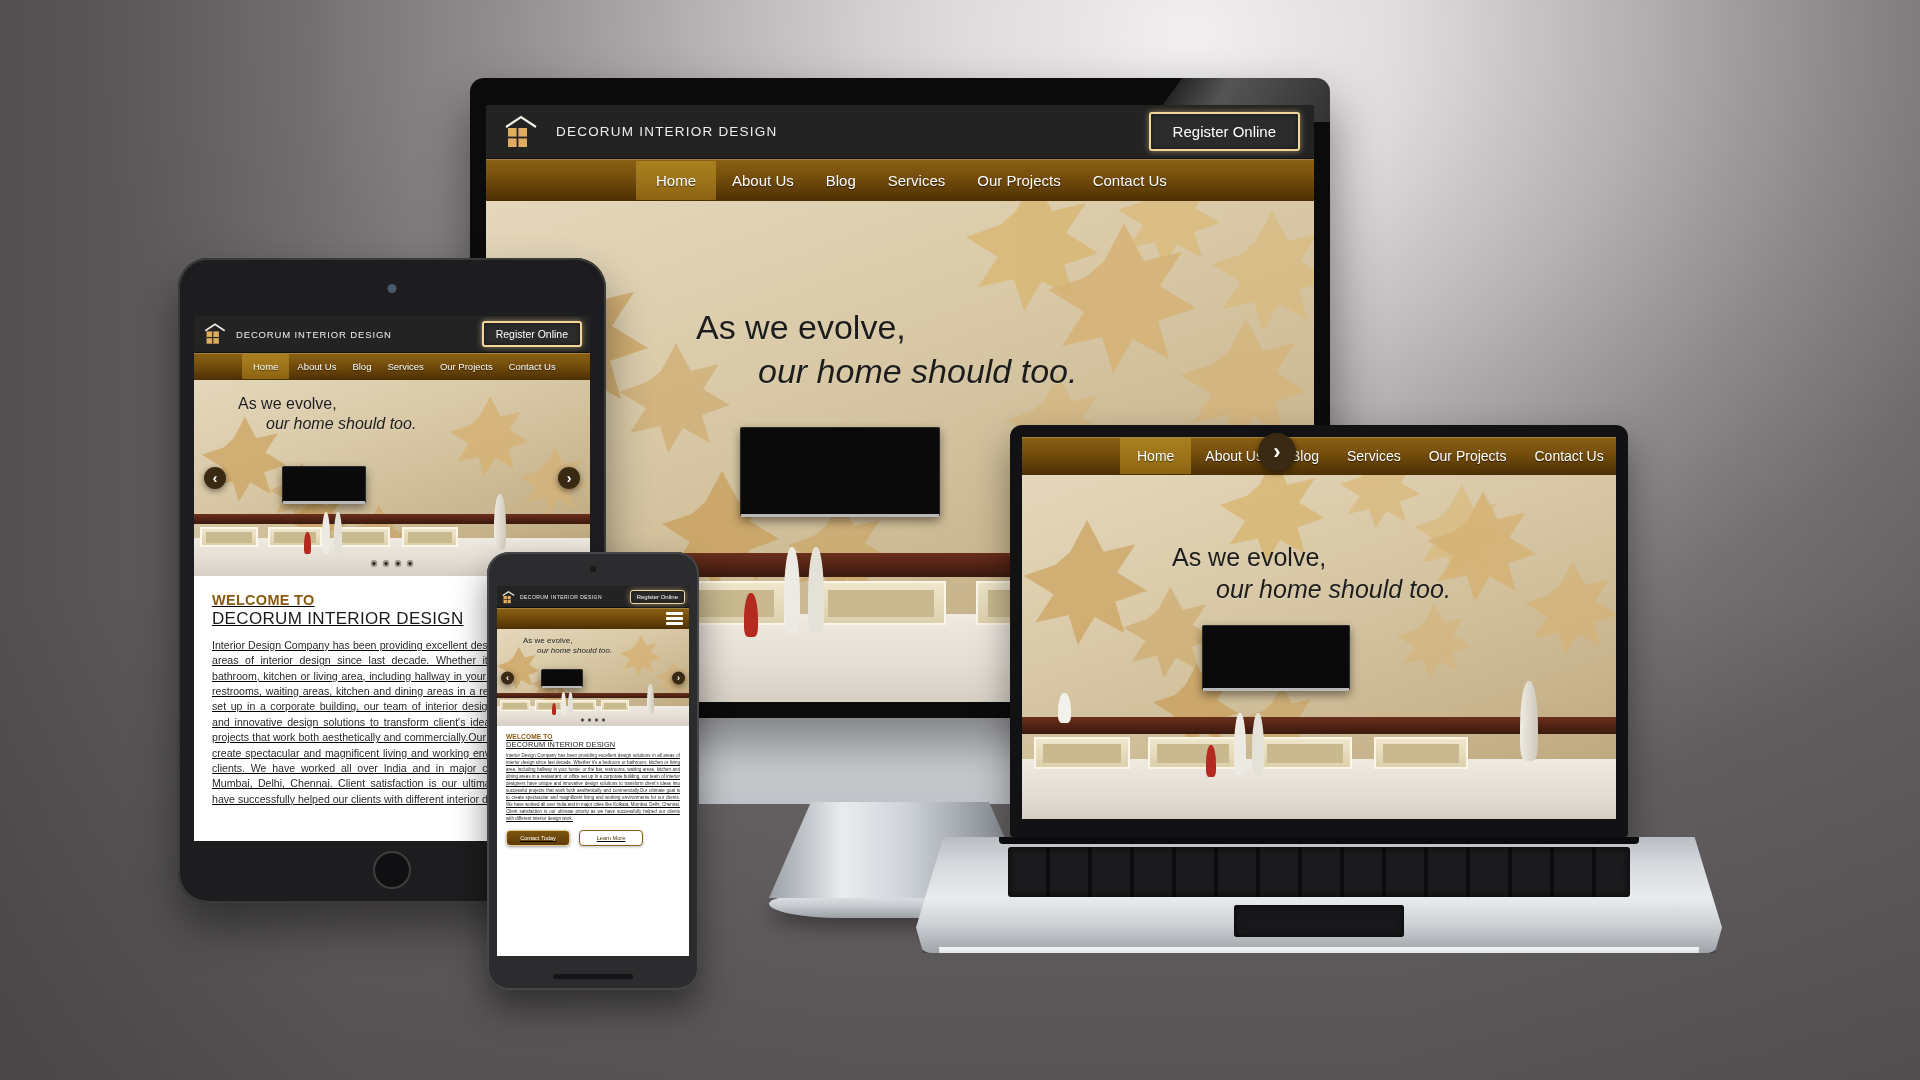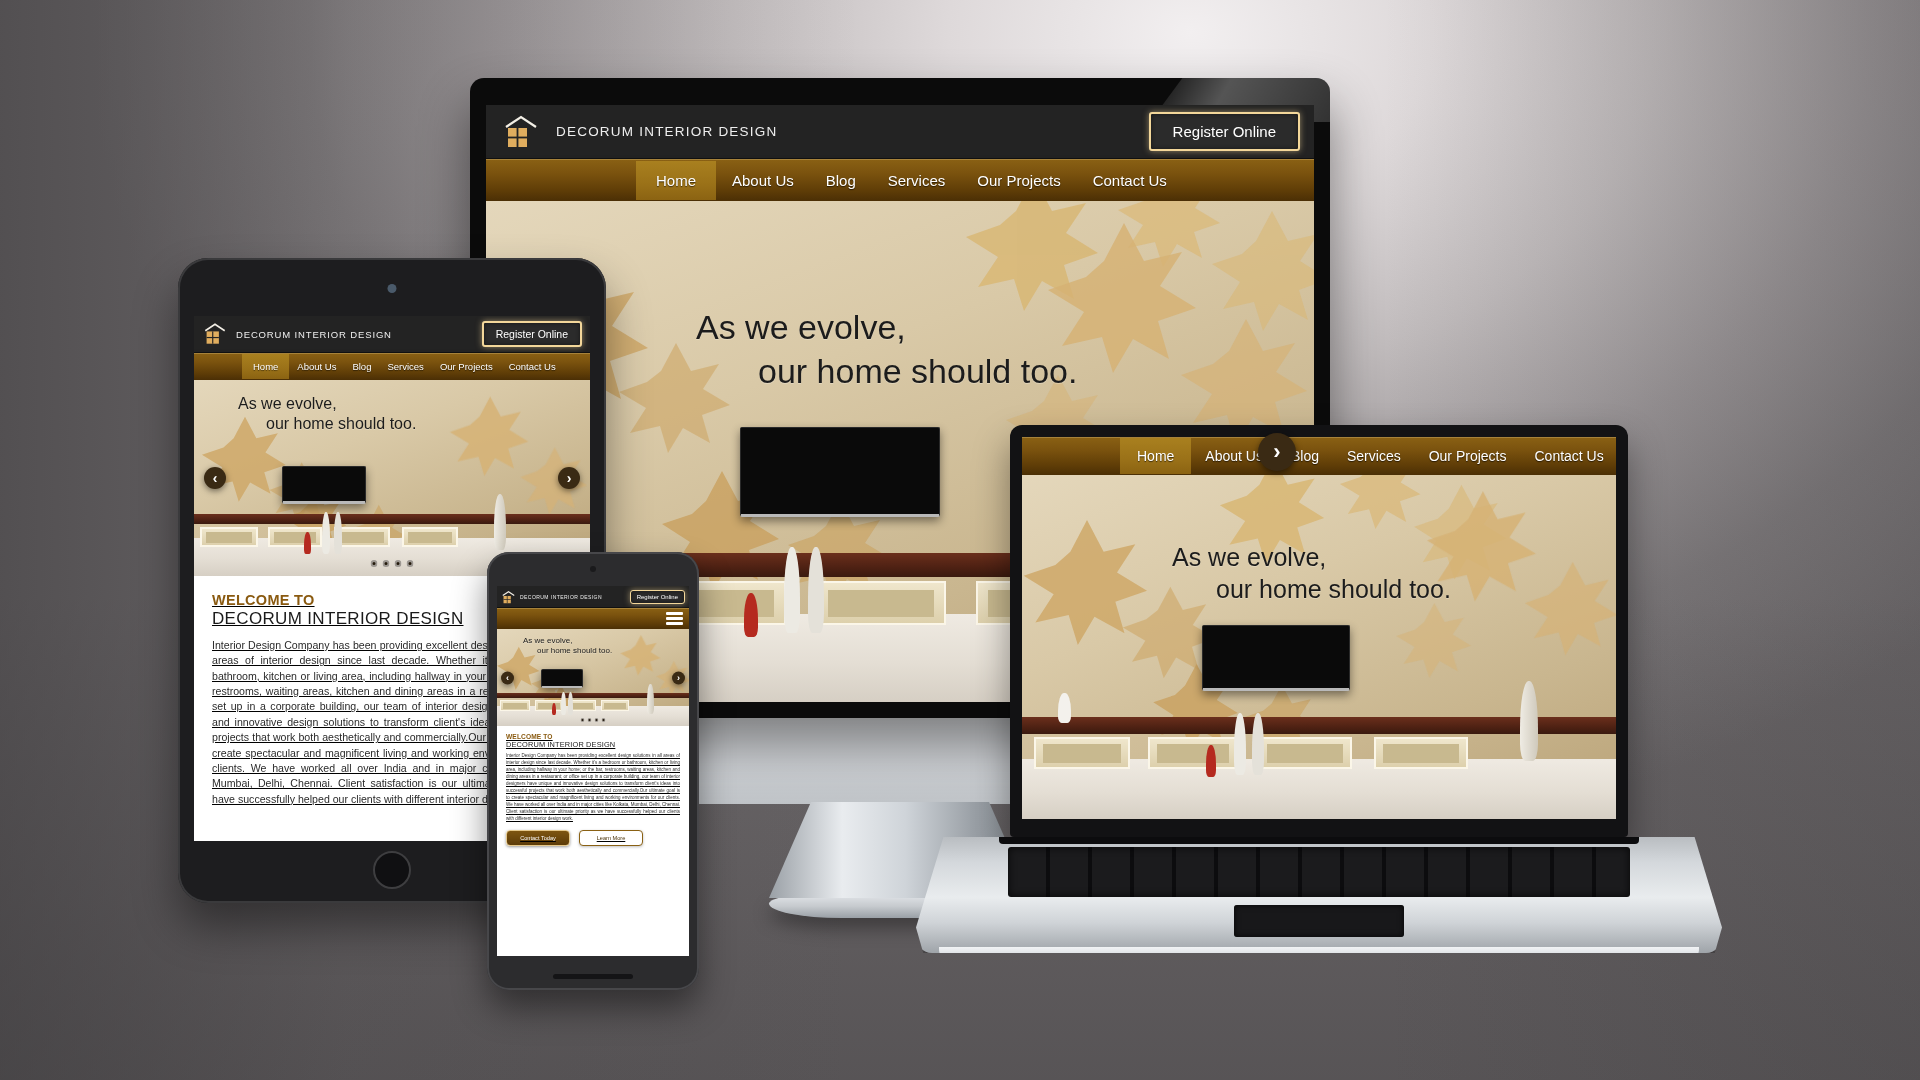--- a/index.html
+++ b/index.html
@@ -66,21 +66,21 @@
   .hero .cab::after{ content:""; position:absolute; inset:18% 8% 14% 8%; background:#c8b98f; }
   .hero .tv {
     position:absolute; background:#0a0a0a;
     border:1px solid #2a2a2a; border-bottom:3px solid #b9b9b9; border-radius:2px;
     box-shadow:0 4px 10px rgba(0,0,0,.45);
   }
   .hero .tagline {
     position:absolute; color:#1c1c1c; line-height:1.28; z-index:4;
     font-weight:400; text-shadow:0 1px 0 rgba(255,255,255,.25);
   }
-  .hero .tagline .l2 { display:block; }
+  .hero .tagline .l2 { display:block;font-style:italic; }
   .flake { position:absolute; opacity:.92; }
   .vase { position:absolute; border-radius:46% 46% 28% 28%/ 60% 60% 22% 22%; }
   .arrow {
     position:absolute; top:50%; transform:translateY(-50%); border-radius:50%;
     background:#3a2a14; color:#fff; display:flex; align-items:center; justify-content:center;
     box-shadow:0 2px 6px rgba(0,0,0,.5); z-index:5; font-weight:700;
   }
   .dots { position:absolute; left:50%; transform:translateX(-50%); display:flex; z-index:5; }
   .dots span { display:block; border-radius:50%; background:#241a0c;
                border:2px solid rgba(255,255,255,.55); }

